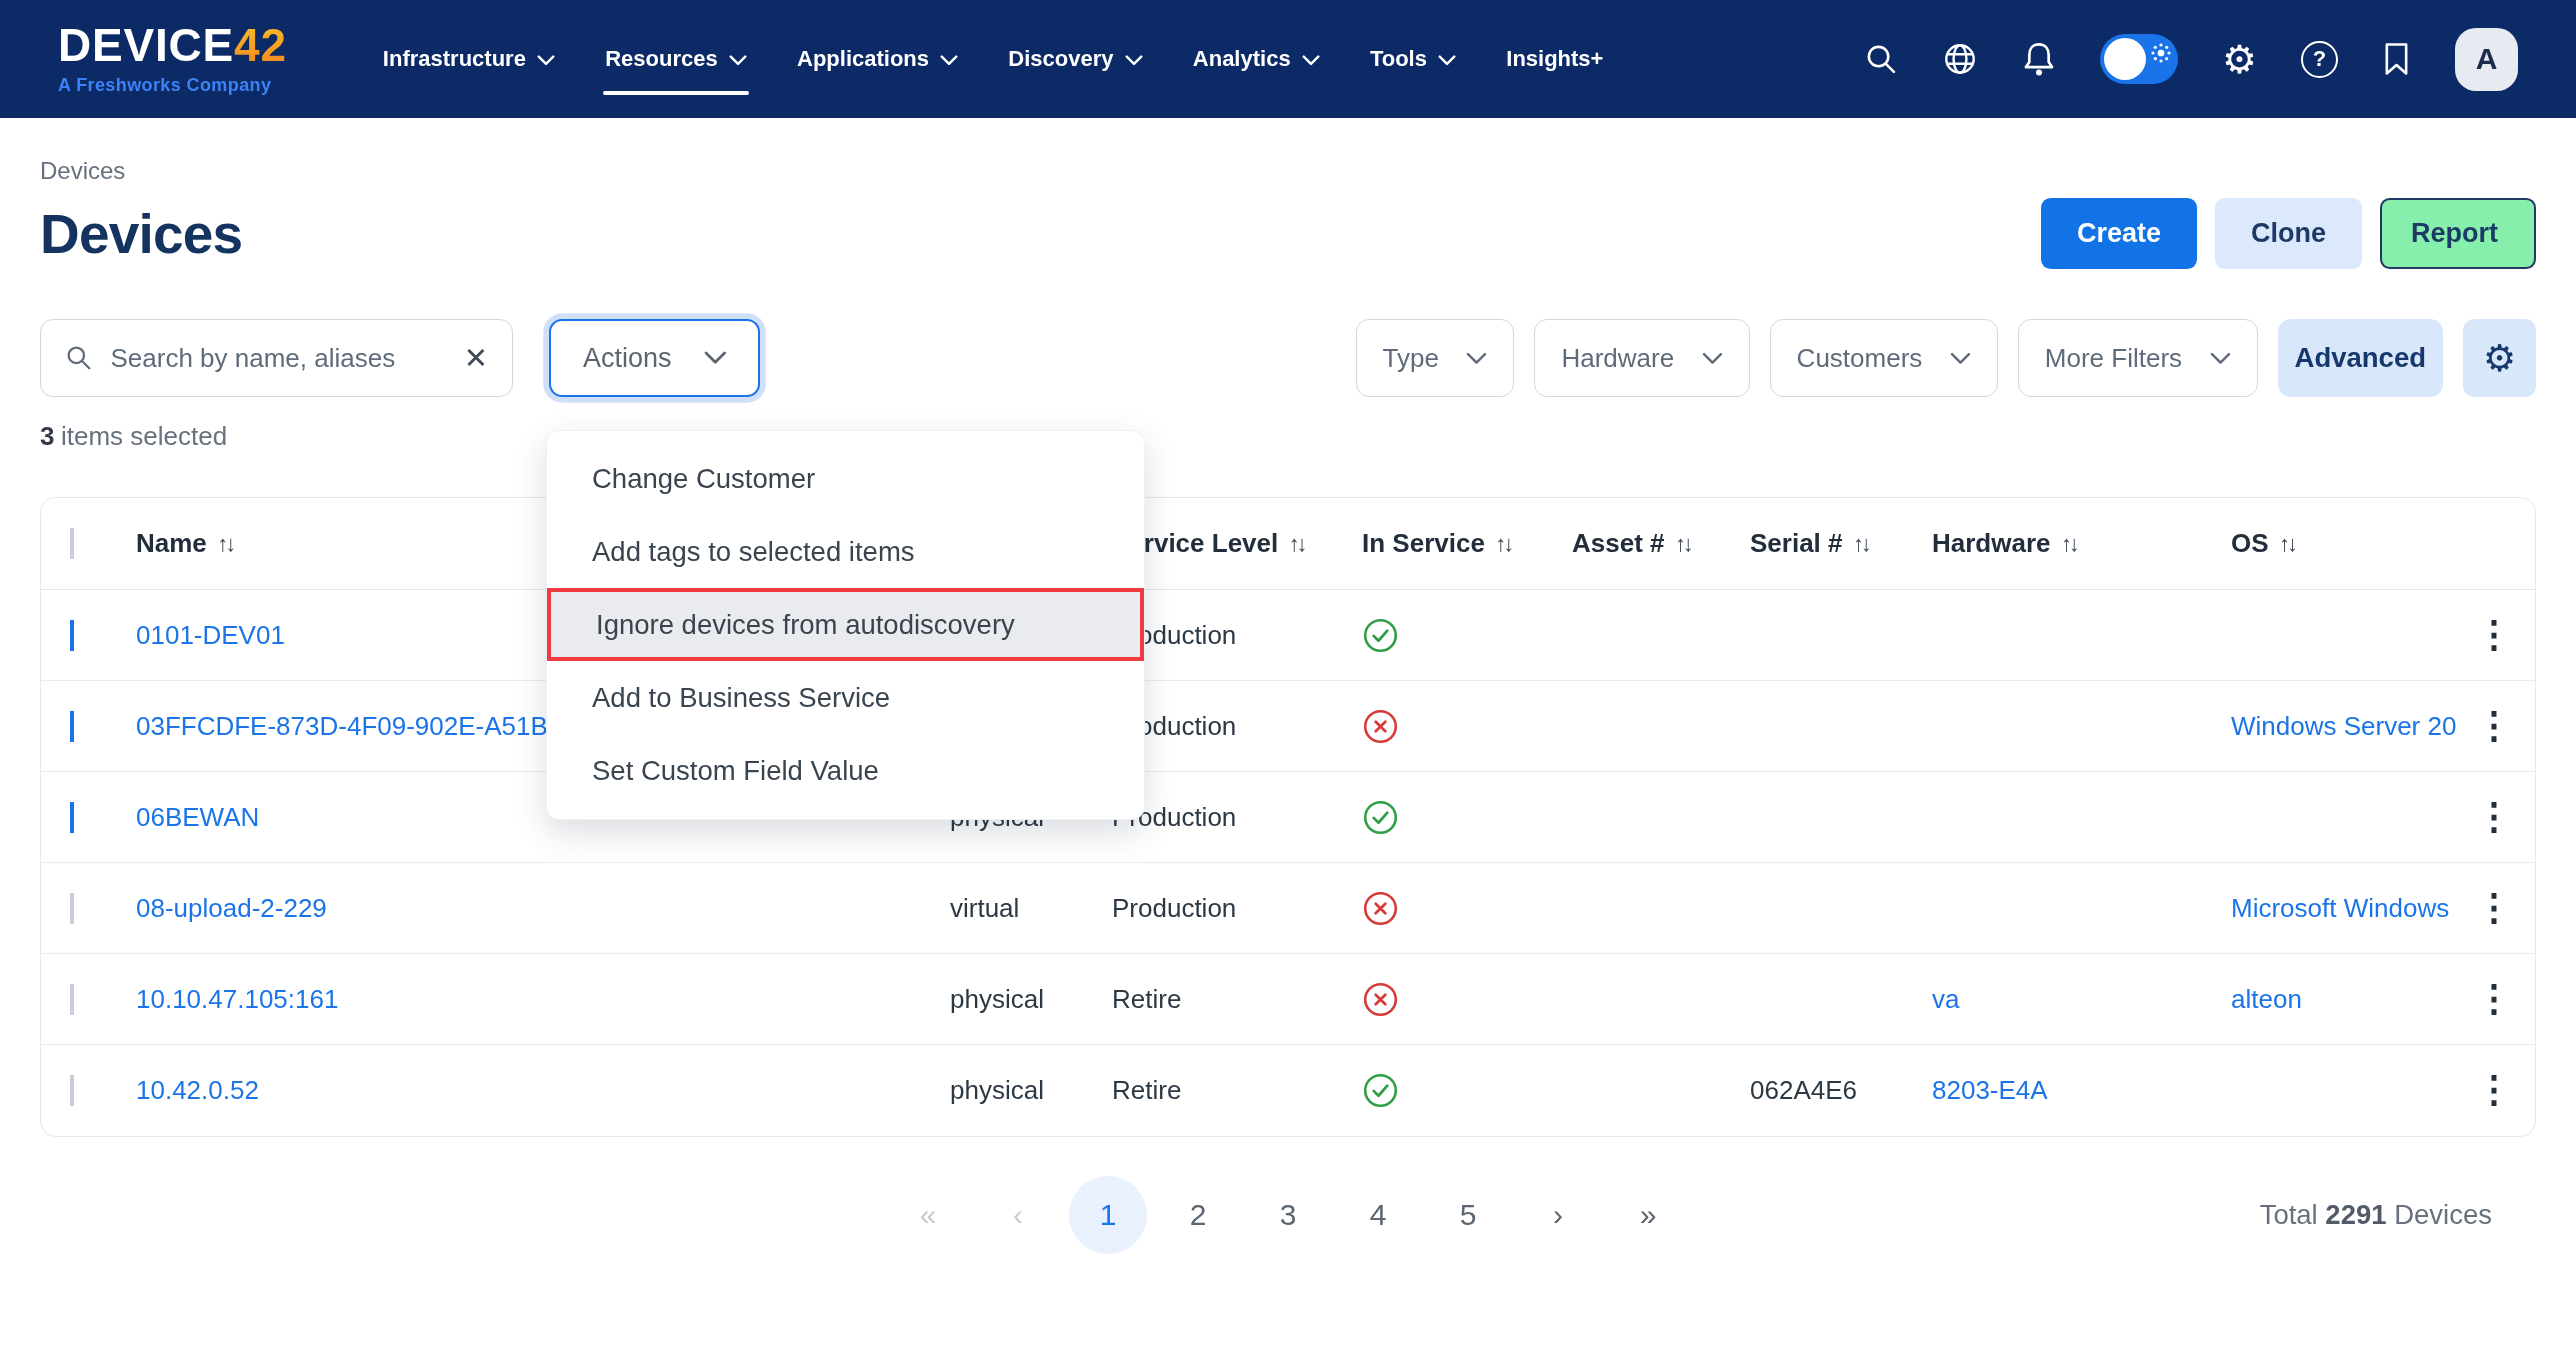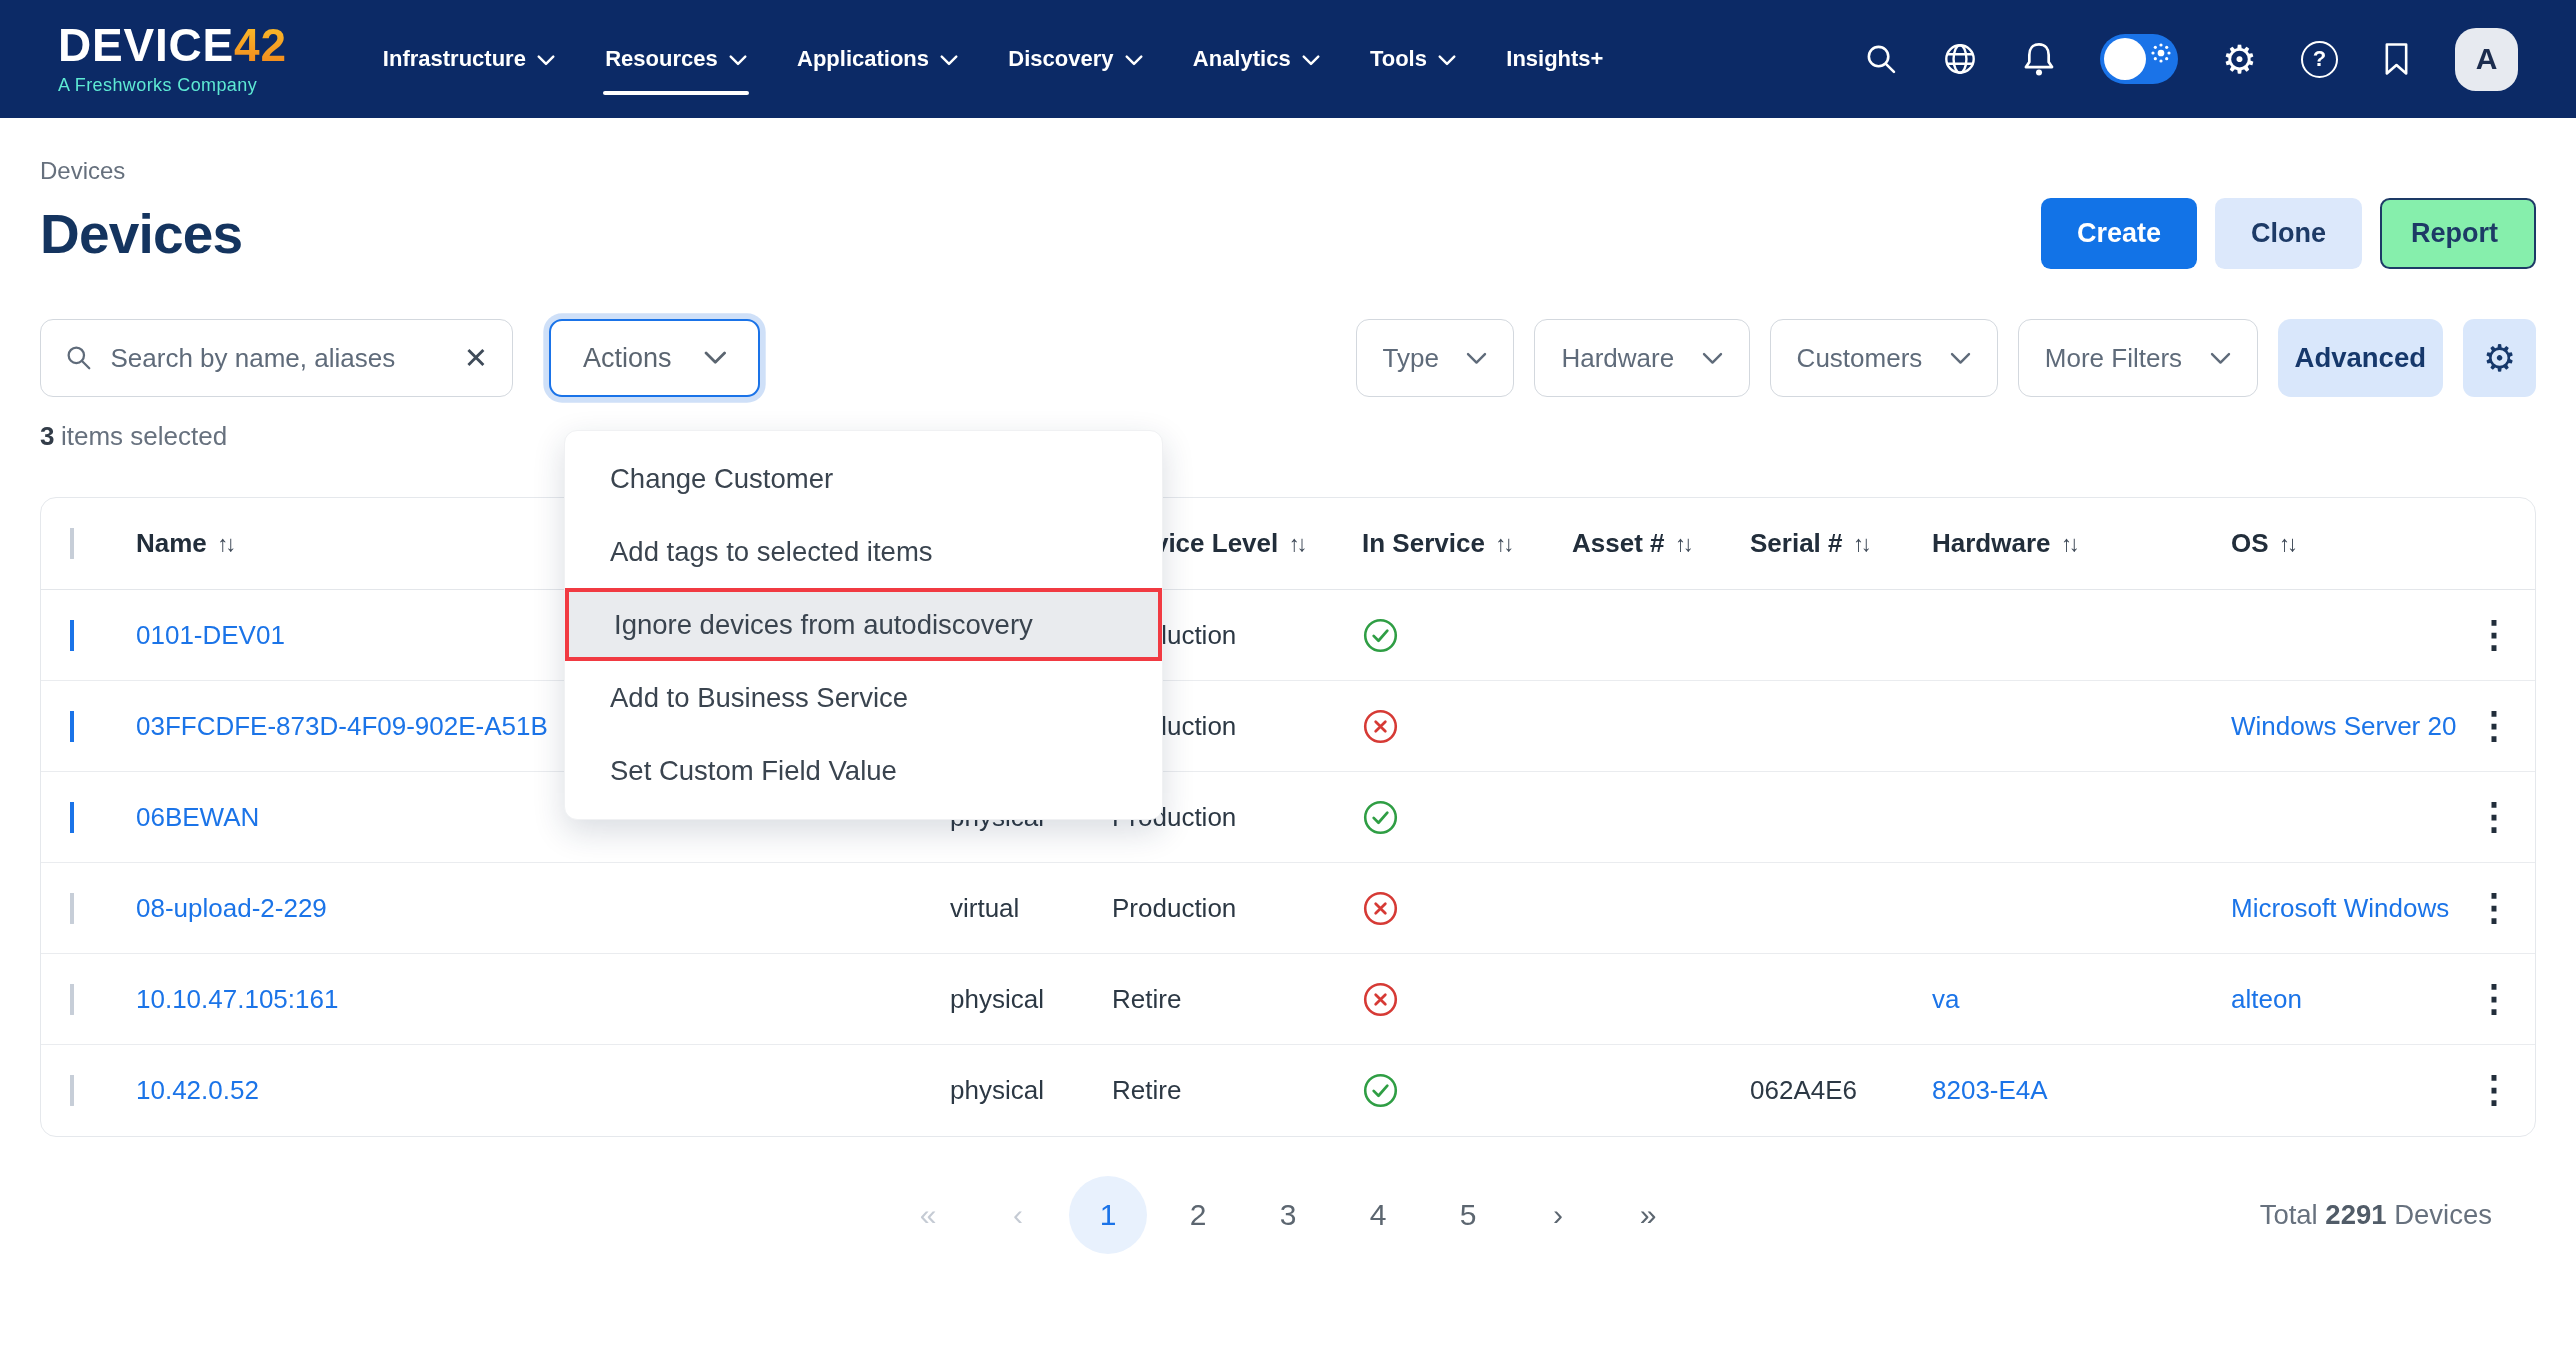--- a/index.html
+++ b/index.html
@@ -5,21 +5,21 @@
   * { margin:0; padding:0; box-sizing:border-box; }
   html,body { width:2576px; height:1350px; background:#ffffff;
     font-family:"Liberation Sans", sans-serif; position:relative; overflow:hidden; }
 
   
   .navbar { height:118px; background:#0c2a66; display:flex; align-items:center; padding:0 58px; }
   .brand { display:flex; flex-direction:column; justify-content:center; cursor:pointer; }
   .brand-main { font-size:46px; font-weight:800; letter-spacing:0.8px; color:#ffffff; line-height:1; }
   .brand-accent { background:linear-gradient(180deg,#fcc22b 0%,#f0821c 100%);
     -webkit-background-clip:text; background-clip:text; -webkit-text-fill-color:transparent; color:#f59a1d; }
-  .brand-sub { color:#5eead4; font-size:18px; font-weight:400; margin-top:6.5px; letter-spacing:0.4px; }
+  .brand-sub { color:#3b82f6; font-size:18px; font-weight:700; margin-top:6.5px; letter-spacing:0.4px; }
   .nav-items { display:flex; align-items:center; margin-left:71px; height:118px; }
   .nav-item { position:relative; display:flex; align-items:center; gap:11.3px; height:118px;
     padding:0 25px; color:#ffffff; font-size:22px; font-weight:600; cursor:pointer; white-space:nowrap; }
   .nav-item.active::after { content:""; position:absolute; left:22.6px; right:22.6px; bottom:22.6px;
     height:4.8px; background:#ffffff; border-radius:2.4px; }
   .nav-chev { display:inline-flex; margin-top:3.2px; }
   .nav-right { margin-left:auto; display:flex; align-items:center; gap:44px; color:#ffffff; }
   .icon-btn { display:flex; align-items:center; justify-content:center; cursor:pointer; color:#ffffff; }
   .toggle-pill { width:78px; height:50px; border-radius:26px; background:#1a73e8; position:relative; cursor:pointer; }
   .toggle-knob { position:absolute; left:4px; top:4px; width:42px; height:42px; border-radius:50%; background:#ffffff; }
@@ -80,21 +80,21 @@
   .sel-true .checkbox::after { content:""; position:absolute; left:8px; top:9.7px; width:18px; height:9px;
     border-left:3.2px solid #fff; border-bottom:3.2px solid #fff; transform:rotate(-45deg); }
   a.link { color:#1b74e8; text-decoration:none; cursor:pointer; font-weight:400; }
   .svc { display:flex; align-items:center; }
   .svc svg { display:none; }
   .svc-yes svg.ok { display:block; }
   .svc-no svg.no { display:block; }
   .kebab { font-size:37px; font-weight:700; color:#222e3b; text-align:right; padding-right:22.6px; cursor:pointer; line-height:0.55; }
 
   
-  .menu { position:absolute; left:564px; top:430px; width:599px; background:#ffffff;
+  .menu { position:absolute; left:546px; top:430px; width:599px; background:#ffffff;
     border-radius:13px; border:0.8px solid #f0f1f3; box-shadow:0 11.3px 32px rgba(23,43,77,.16);
     padding:11.3px 0; z-index:20; }
   .menu-item { height:73px; display:flex; align-items:center; padding-left:45px;
     font-size:27.5px; color:#3a444f; cursor:pointer; white-space:nowrap; }
   .menu-item.highlighted { background:#e9ebee; border:4.8px solid #f13a42; }
 
   
   .pag-row { margin-top:37px; position:relative; height:81px; display:flex; align-items:center; justify-content:center; }
   .pager { display:flex; align-items:center; gap:12px; }
   .pg { width:78px; height:78px; display:flex; align-items:center; justify-content:center;

